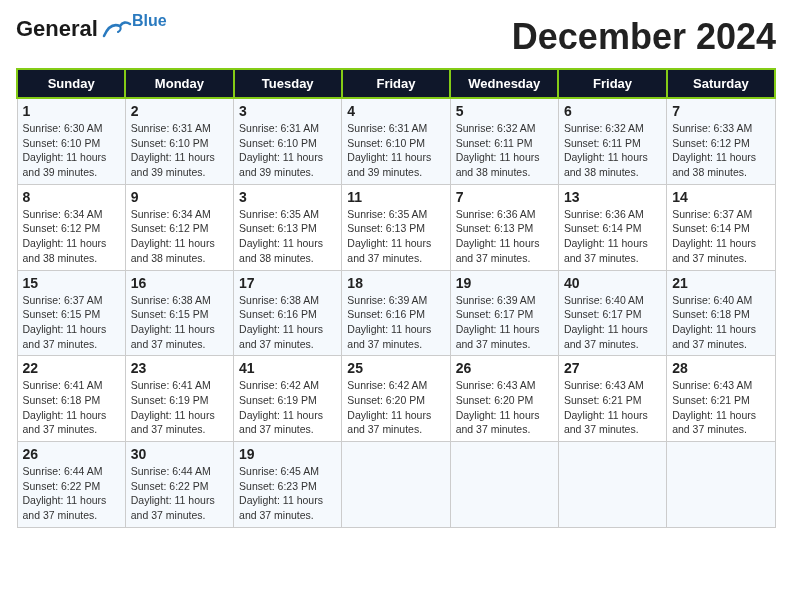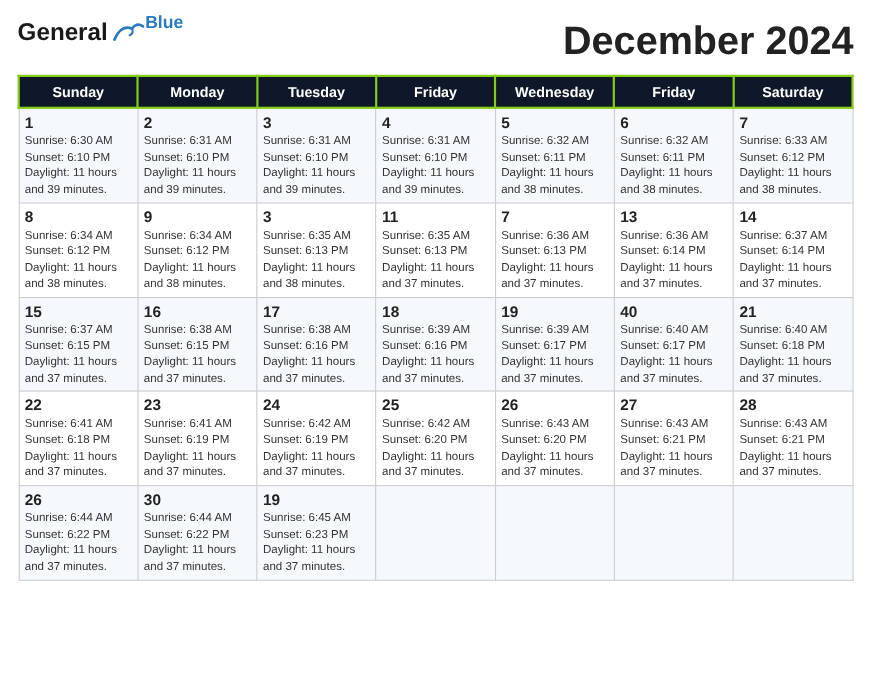--- a/index.html
+++ b/index.html
@@ -205,21 +205,21 @@
       <tr>
         <td>
           <span class="day-num">22</span>
           <div class="day-info">Sunrise: 6:41 AM<br>Sunset: 6:18 PM<br>Daylight: 11 hours<br>and 37 minutes.</div>
         </td>
         <td>
           <span class="day-num">23</span>
           <div class="day-info">Sunrise: 6:41 AM<br>Sunset: 6:19 PM<br>Daylight: 11 hours<br>and 37 minutes.</div>
         </td>
         <td>
-          <span class="day-num">24</span>
+          <span class="day-num">41</span>
           <div class="day-info">Sunrise: 6:42 AM<br>Sunset: 6:19 PM<br>Daylight: 11 hours<br>and 37 minutes.</div>
         </td>
         <td>
           <span class="day-num">25</span>
           <div class="day-info">Sunrise: 6:42 AM<br>Sunset: 6:20 PM<br>Daylight: 11 hours<br>and 37 minutes.</div>
         </td>
         <td>
           <span class="day-num">26</span>
           <div class="day-info">Sunrise: 6:43 AM<br>Sunset: 6:20 PM<br>Daylight: 11 hours<br>and 37 minutes.</div>
         </td>

